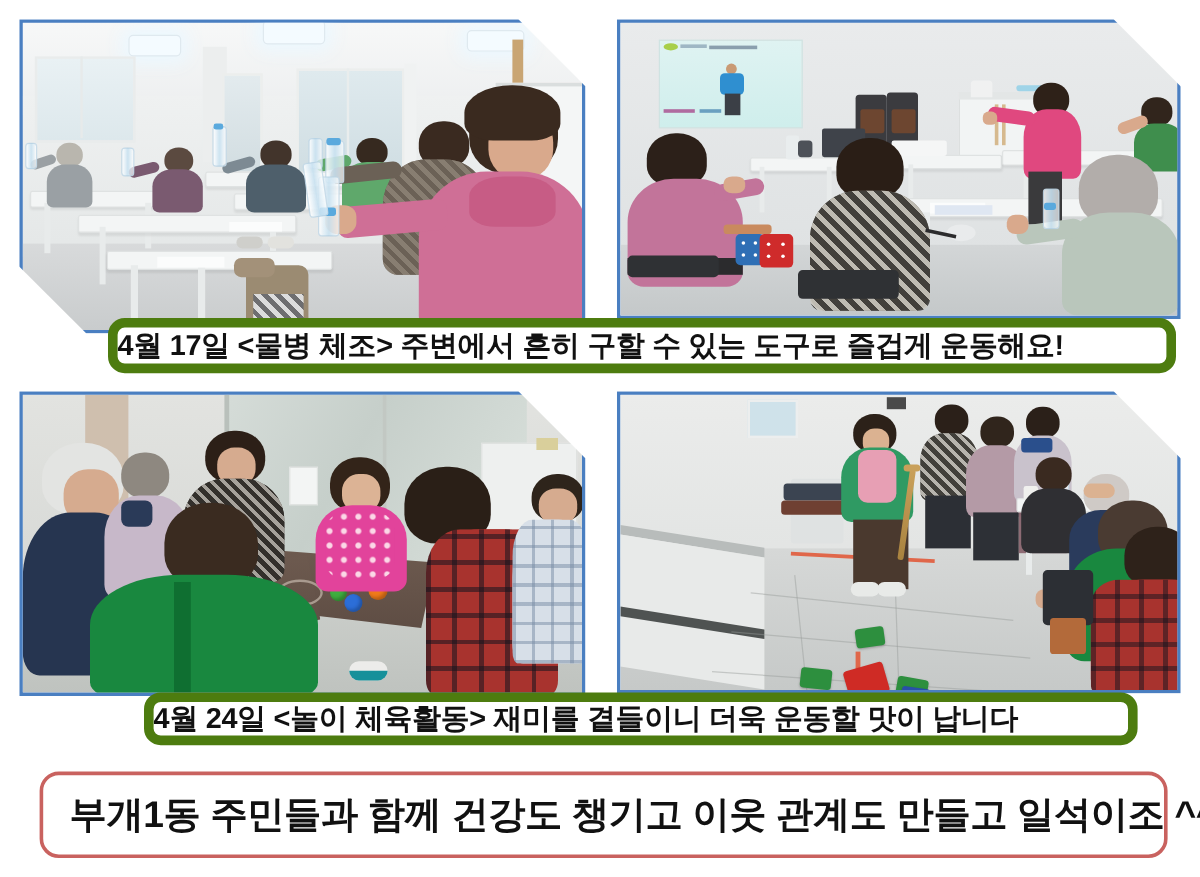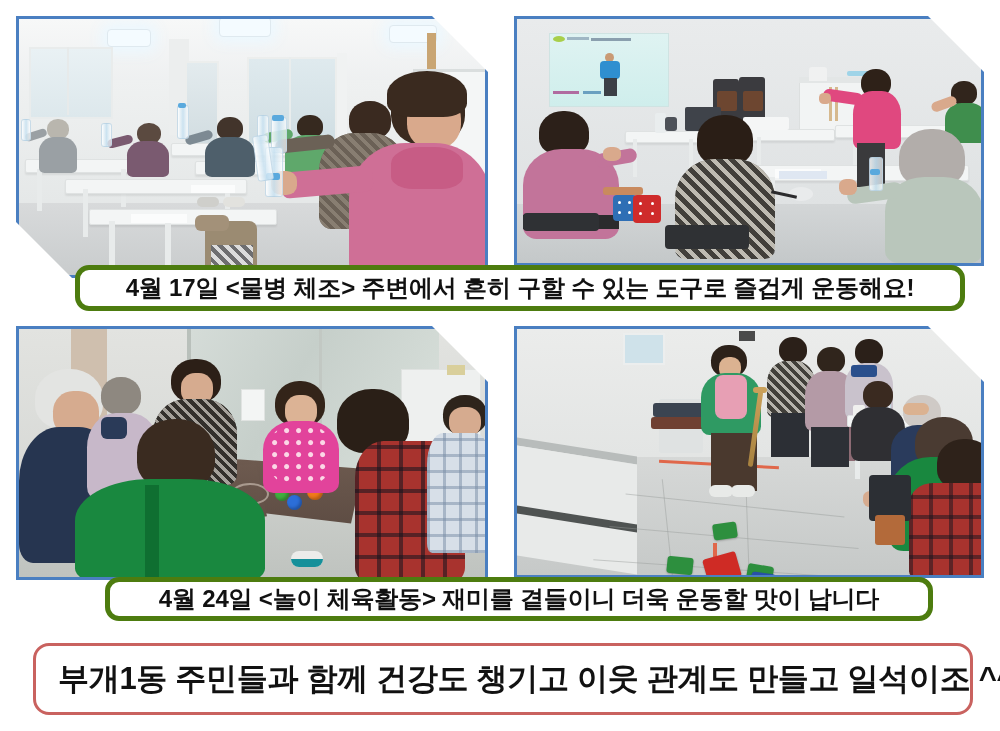--- a/index.html
+++ b/index.html
@@ -76,26 +76,27 @@
   .p4-floor { left:0; top:52%; width:100%; height:48%; background: linear-gradient(#d6d8d7,#c6c9c8); }
   .tile-line { position:absolute; background: rgba(150,155,153,.45); }
   .beanbag { border-radius:3px; box-shadow:0 1px 2px rgba(0,0,0,.25); }
   .cane { background: linear-gradient(#c9a05a,#a8823f); border-radius:2px; }
 
   
   .caption-green {
     position: absolute;
     box-sizing: border-box;
     background: #ffffff;
-    border: 5px solid #4d7c0f;
+    border: 8px solid #4d7c0f;
     border-radius: 14px;
     display: flex;
     align-items: center;
-    justify-content: center;
+    justify-content: flex-start;
     z-index: 5;
+    margin-left: 15px;
   }
   .caption-green .cap-text {
     font-family: "Liberation Sans", sans-serif;
     font-size: 24px;
     font-weight: 700;
     color: #111111;
     white-space: nowrap;
     letter-spacing: -0.2px;
   }
   .caption-red {

